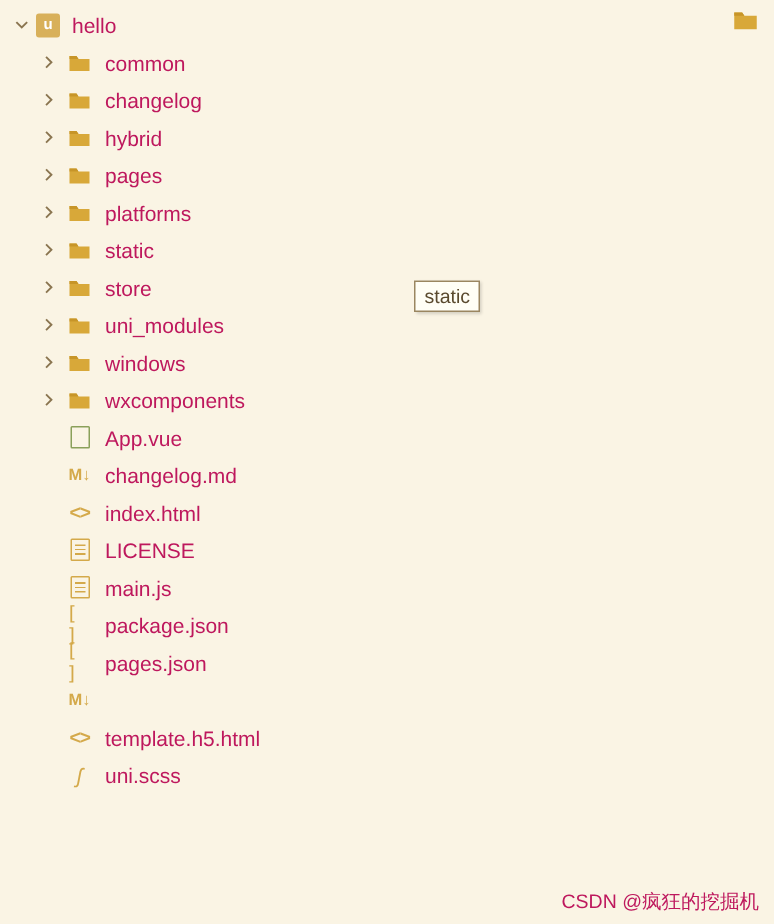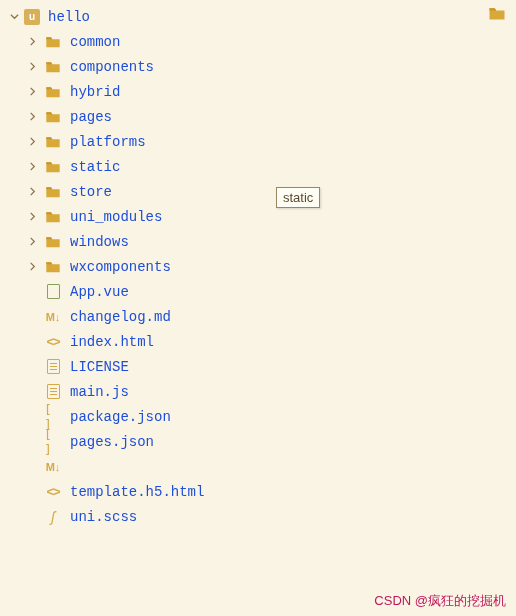--- a/index.html
+++ b/index.html
@@ -54,21 +54,21 @@
     border-radius: 1px;
     position: relative;
   }
   .file-icon.outline-doc.green { border-color:#8aa05a; }
   .file-icon.doc-lines::after {
     content:"";
     position:absolute; left:2px; right:2px; top:3px;
     height:7px;
     background: repeating-linear-gradient(#d4a94a 0 1px, transparent 1px 3px);
   }
-  .label { color: #1d4ed8; font-family: Liberation Mono, monospace; }
+  .label { color: #be185d; }
   .root-icon {
     width: 16px; height: 16px;
     background: #d8b05a;
     color: #fff;
     font-size: 10px;
     font-weight: bold;
     display: inline-flex;
     align-items: center;
     justify-content: center;
     border-radius: 2px;
@@ -144,21 +144,21 @@
           <svg width="9" height="9" viewBox="0 0 10 10">
             <path d="M3 1 L7 5 L3 9" fill="none" stroke="#8a7550" stroke-width="1.4"></path>
           </svg>
         </span>
         <span class="icon folder-icon">
           <svg viewBox="0 0 24 20">
             <path d="M2 3 L9 3 L11 6 L22 6 L22 18 L2 18 Z" fill="#d8a839"></path>
             <path d="M2 3 L9 3 L11 6 L2 6 Z" fill="#c79528"></path>
           </svg>
         </span>
-        <span class="label">components</span>
+        <span class="label">changelog</span>
       </div>
       <div class="row indent2">
         <span class="chev">
           <svg width="9" height="9" viewBox="0 0 10 10">
             <path d="M3 1 L7 5 L3 9" fill="none" stroke="#8a7550" stroke-width="1.4"></path>
           </svg>
         </span>
         <span class="icon folder-icon">
           <svg viewBox="0 0 24 20">
             <path d="M2 3 L9 3 L11 6 L22 6 L22 18 L2 18 Z" fill="#d8a839"></path>

